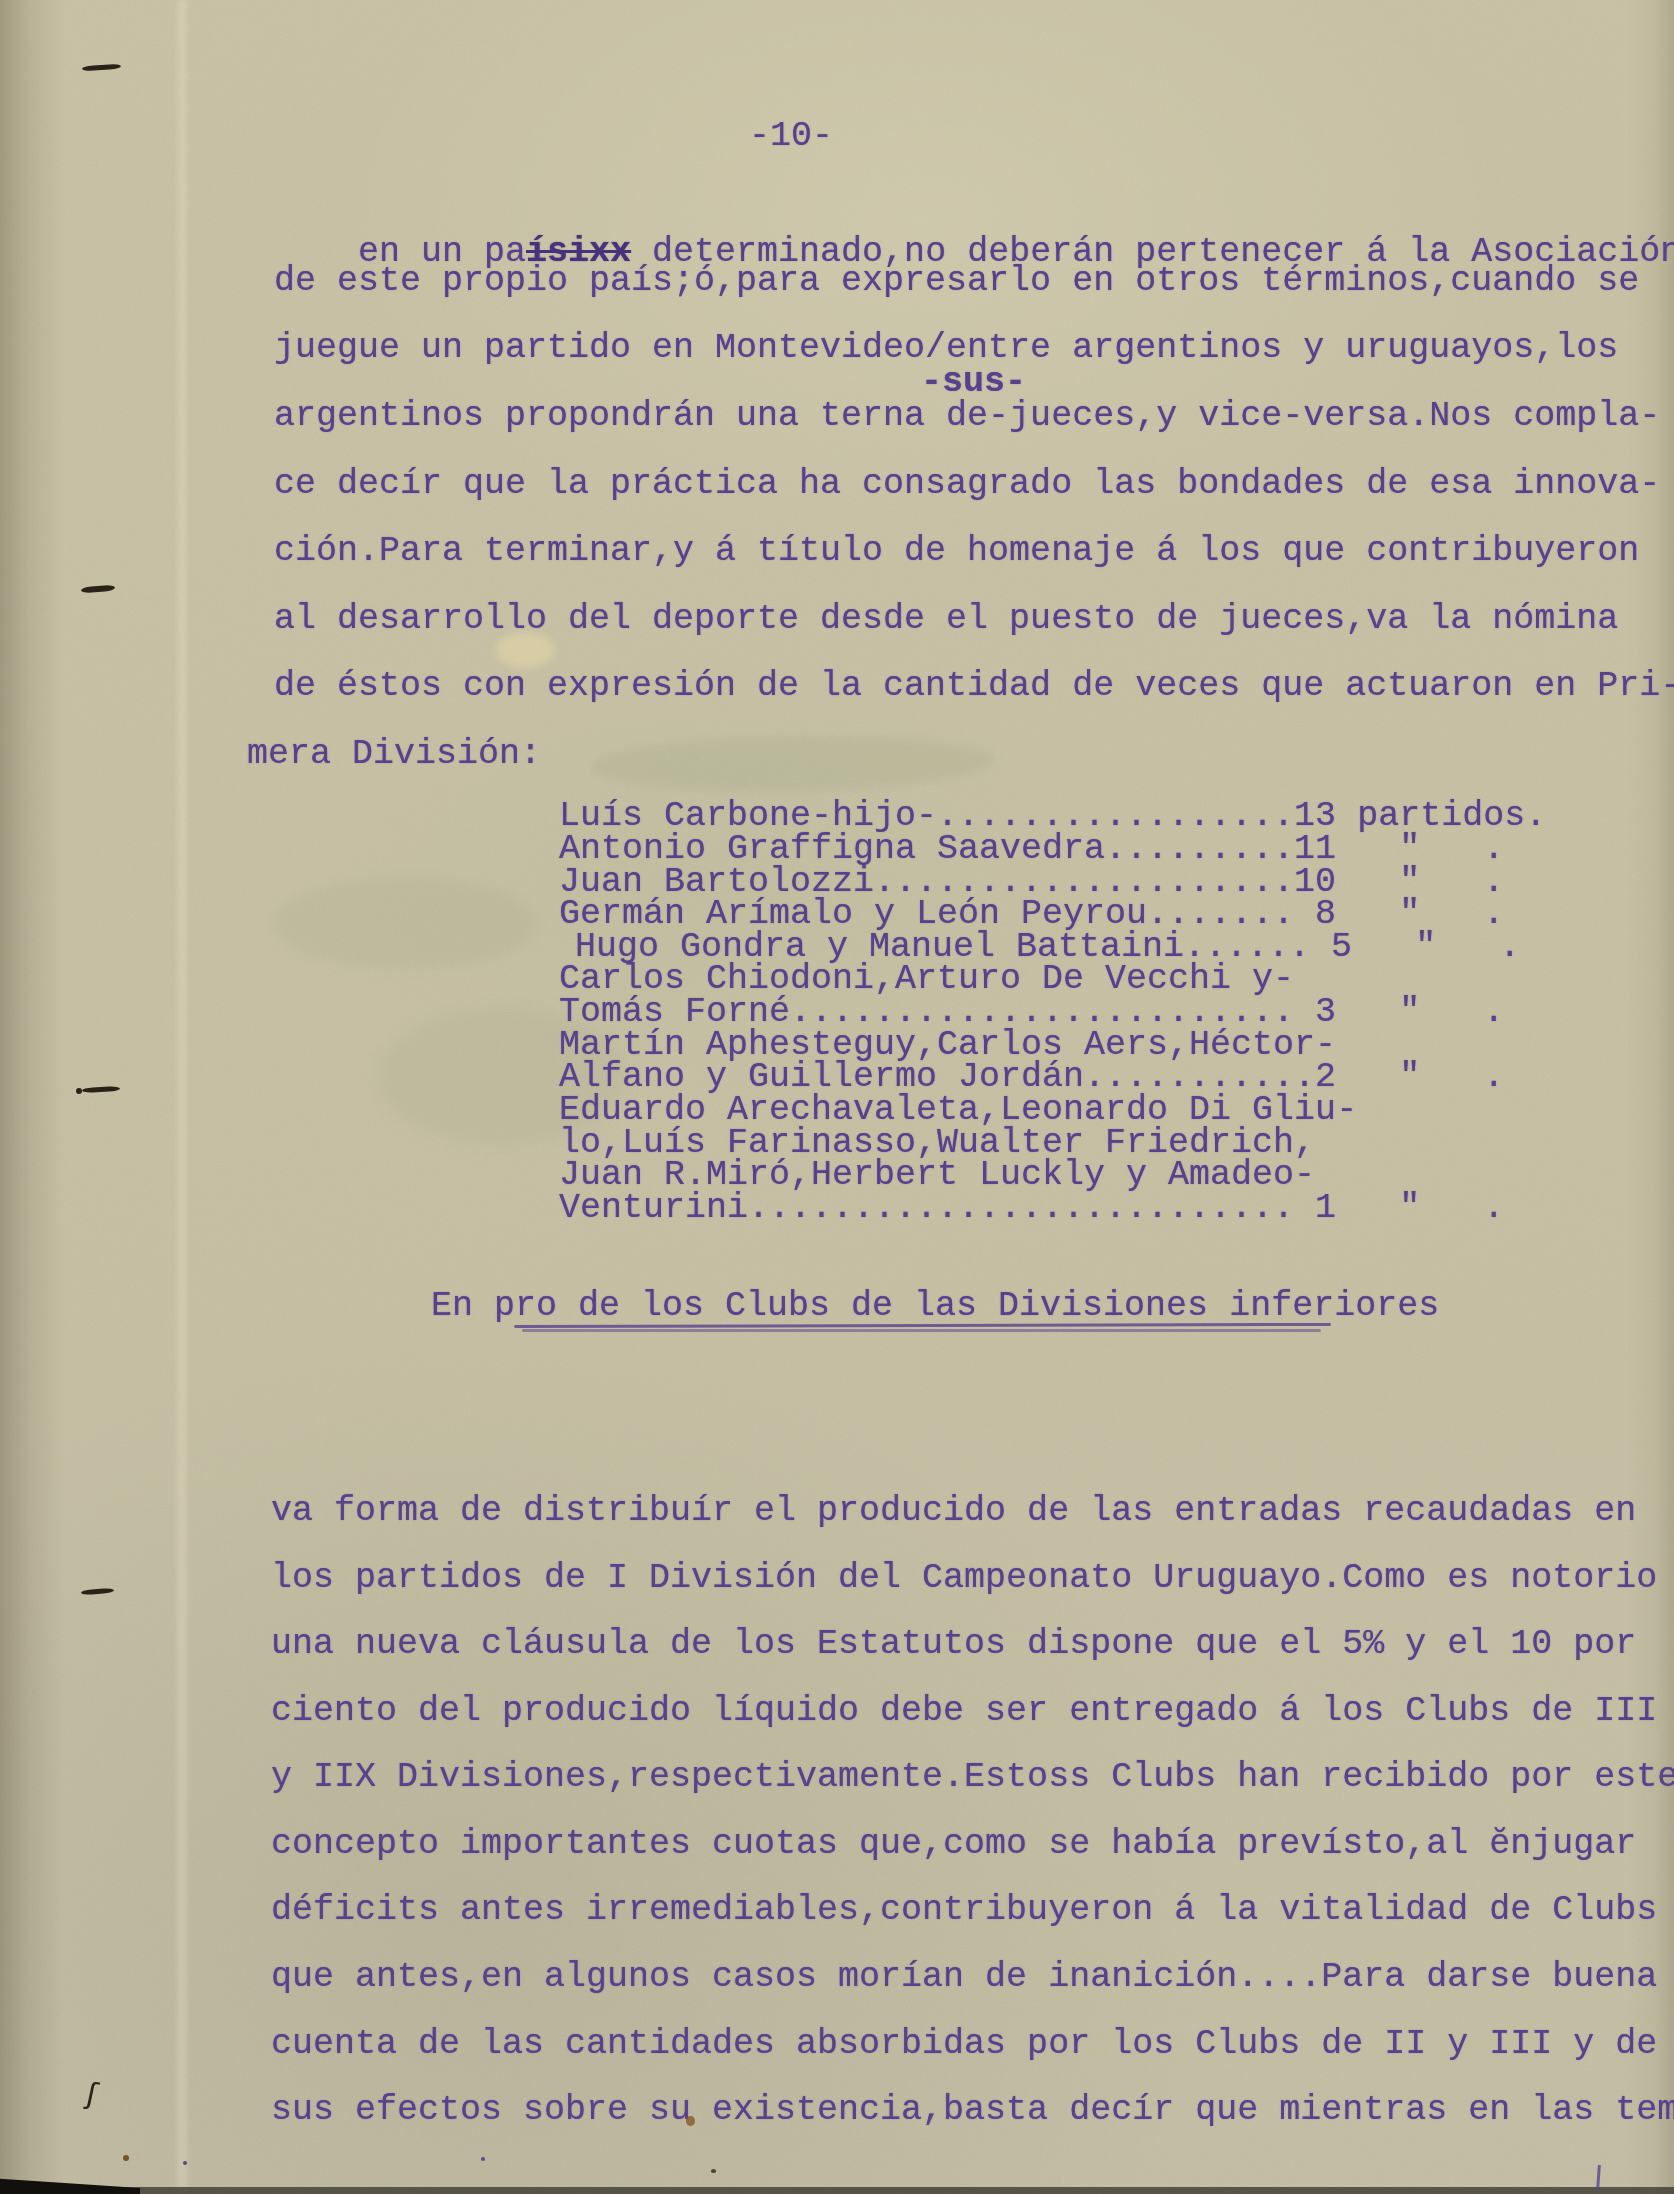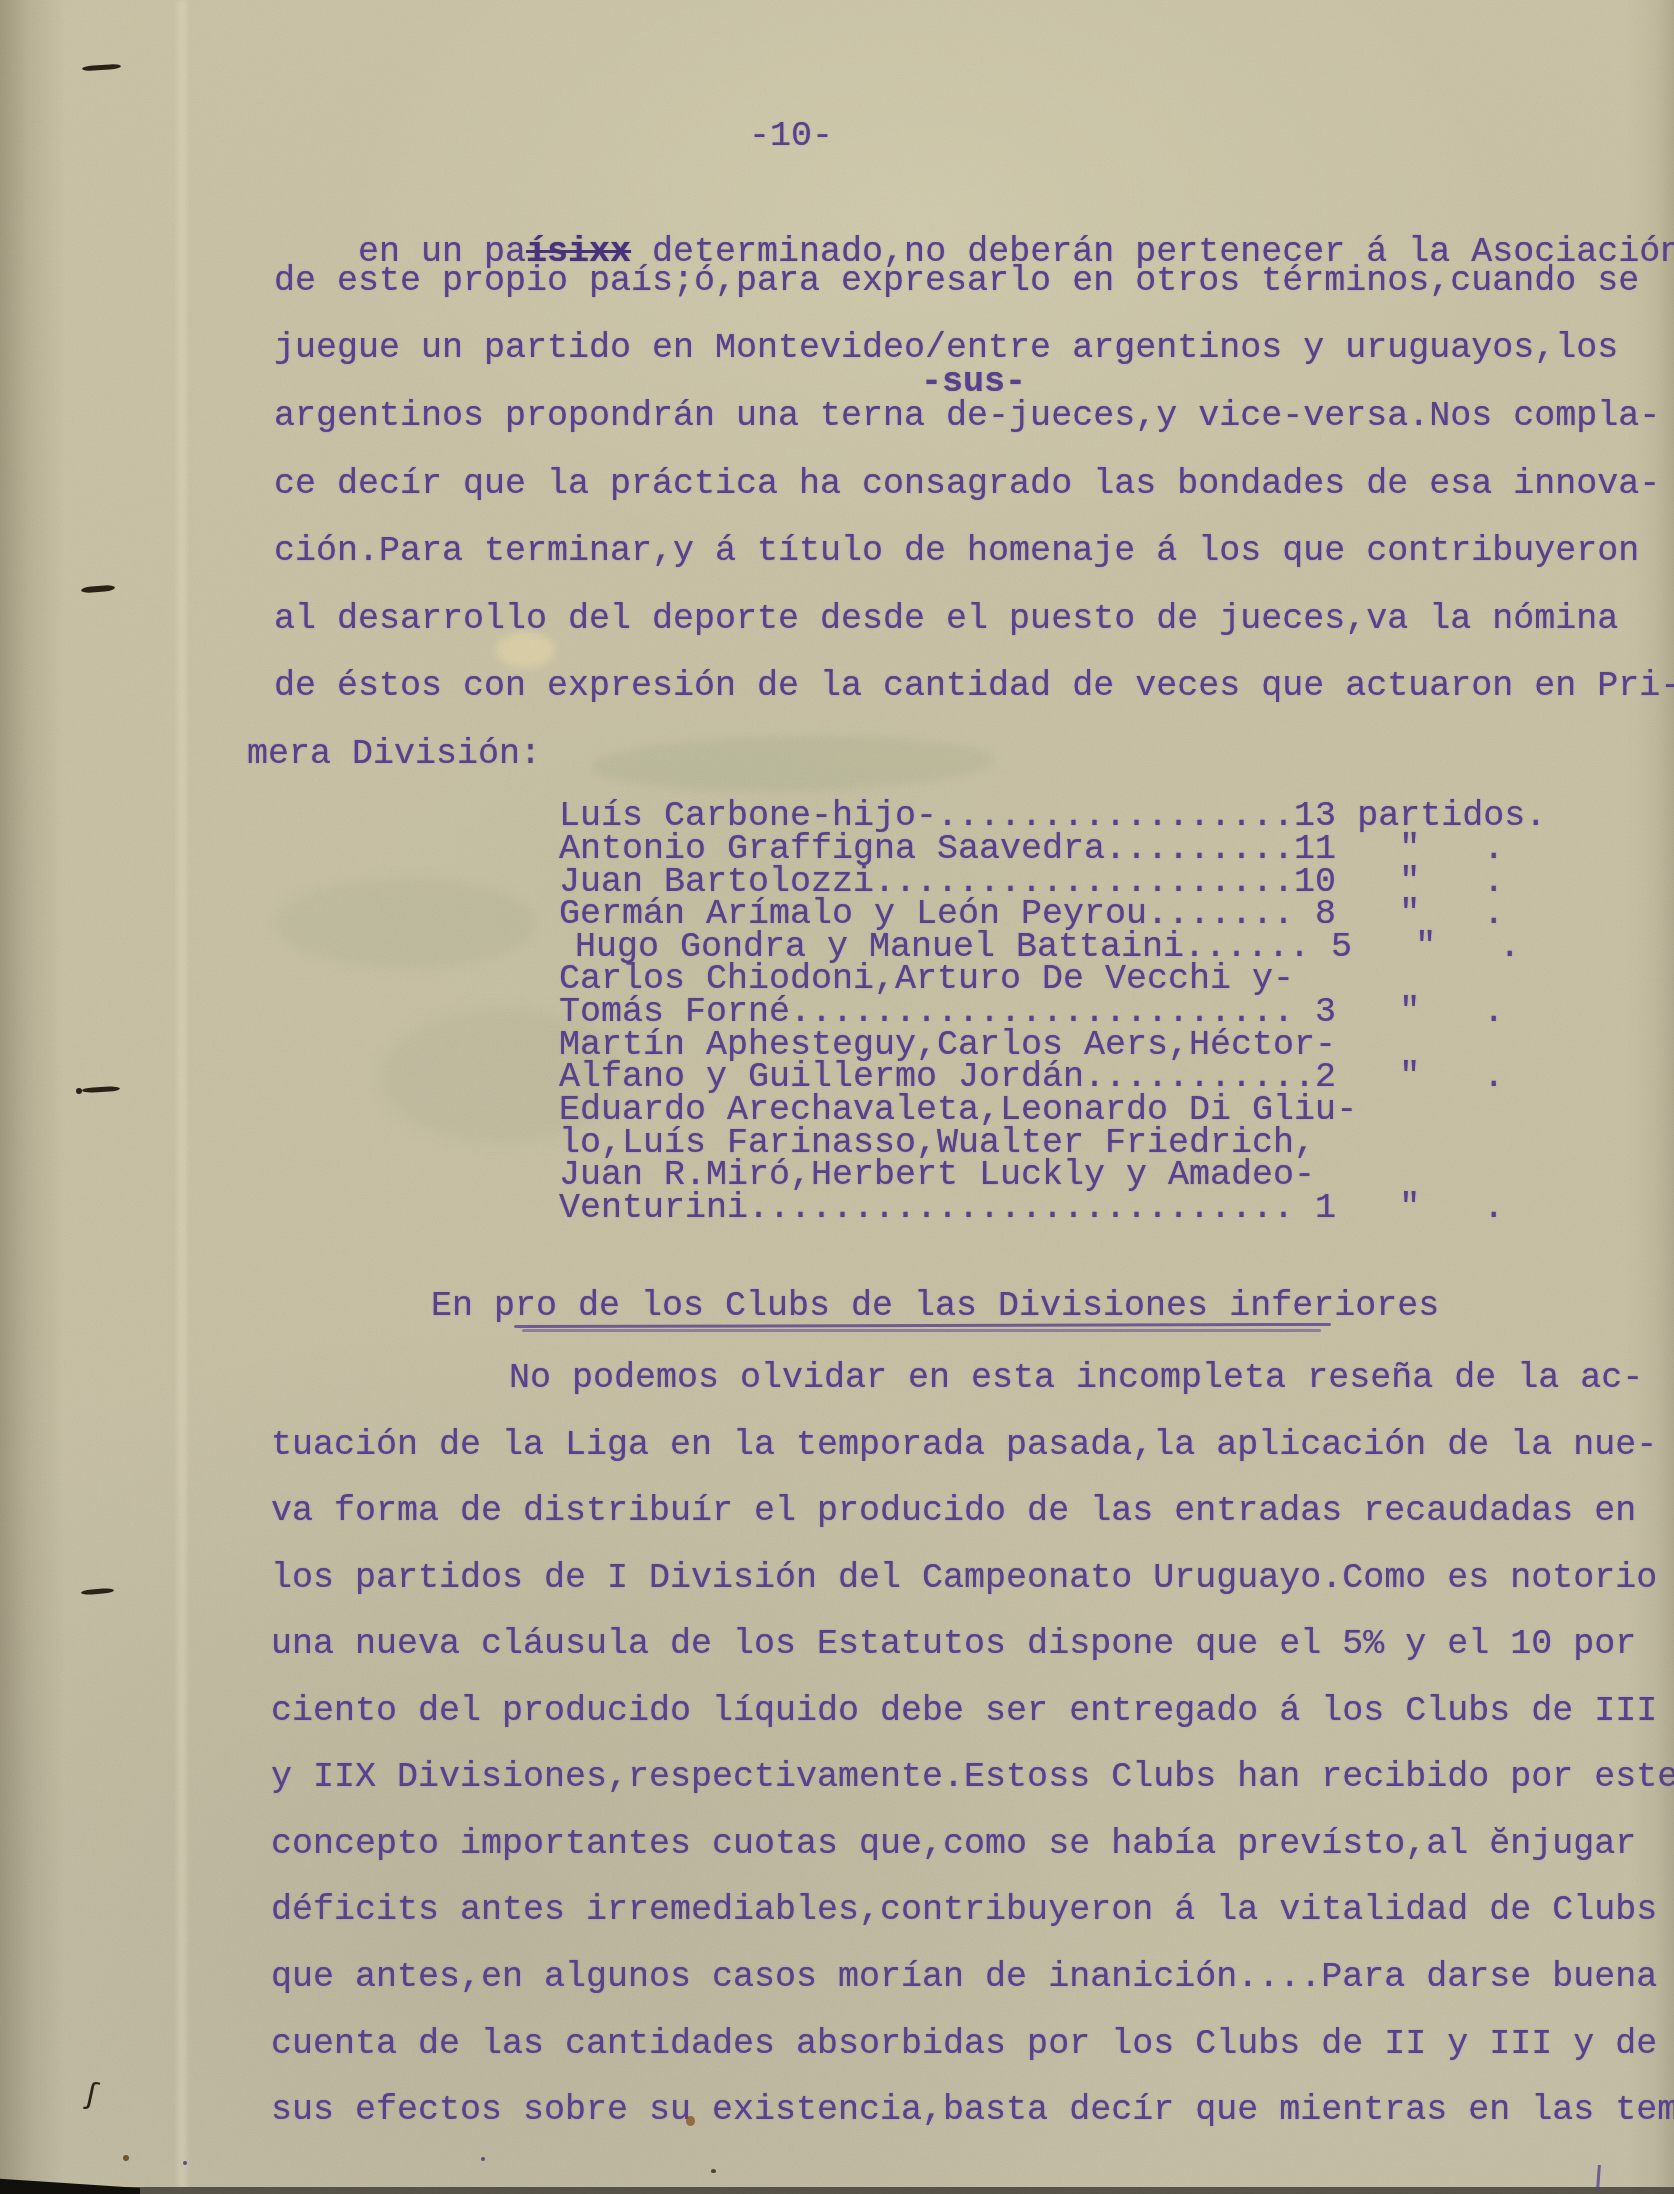--- a/index.html
+++ b/index.html
@@ -86,22 +86,20 @@
     <div class="tline" style="left:559px;top:1091px;">Eduardo Arechavaleta,Leonardo Di Gliu-</div>
     <div class="tline" style="left:559px;top:1124px;">lo,Luís Farinasso,Wualter Friedrich,</div>
     <div class="tline" style="left:559px;top:1156px;">Juan R.Miró,Herbert Luckly y Amadeo-</div>
     <div class="tline" style="left:559px;top:1189px;">Venturini.......................... 1   "   .</div>
   </div>
 
   <div class="tline" style="left:431px;top:1287px;">En pro de los Clubs de las Divisiones inferiores</div>
   <div class="uline" style="left:514px;top:1324px;width:817px;height:3.3px;transform:rotate(-0.15deg);"></div>
   <div class="uline" style="left:522px;top:1329px;width:799px;height:2.6px;opacity:.65;"></div>
 
-  <div class="tline" style="left:509px;top:1359px;">No podemos olvidar en esta incompleta reseña de la ac-</div>
-  <div class="tline" style="left:271px;top:1426px;">tuación de la Liga en la temporada pasada,la aplicación de la nue-</div>
   <div class="tline" style="left:271px;top:1492px;">va forma de distribuír el producido de las entradas recaudadas en</div>
   <div class="tline" style="left:271px;top:1559px;">los partidos de I División del Campeonato Uruguayo.Como es notorio</div>
   <div class="tline" style="left:271px;top:1625px;">una nueva cláusula de los Estatutos dispone que el 5% y el 10 por</div>
   <div class="tline" style="left:271px;top:1692px;">ciento del producido líquido debe ser entregado á los Clubs de III</div>
   <div class="tline" style="left:271px;top:1758px;">y IIX Divisiones,respectivamente.Estoss Clubs han recibido por este</div>
   <div class="tline" style="left:271px;top:1825px;text-align:center;">concepto importantes cuotas que,como se había prevísto,al ĕnjugar</div>
   <div class="tline" style="left:271px;top:1891px;">déficits antes irremediables,contribuyeron á la vitalidad de Clubs</div>
   <div class="tline" style="left:271px;top:1958px;">que antes,en algunos casos morían de inanición....Para darse buena</div>
   <div class="tline" style="left:271px;top:2025px;">cuenta de las cantidades absorbidas por los Clubs de II y III y de</div>
   <div class="tline" style="left:271px;top:2091px;">sus efectos sobre su existencia,basta decír que mientras en las tem</div>

